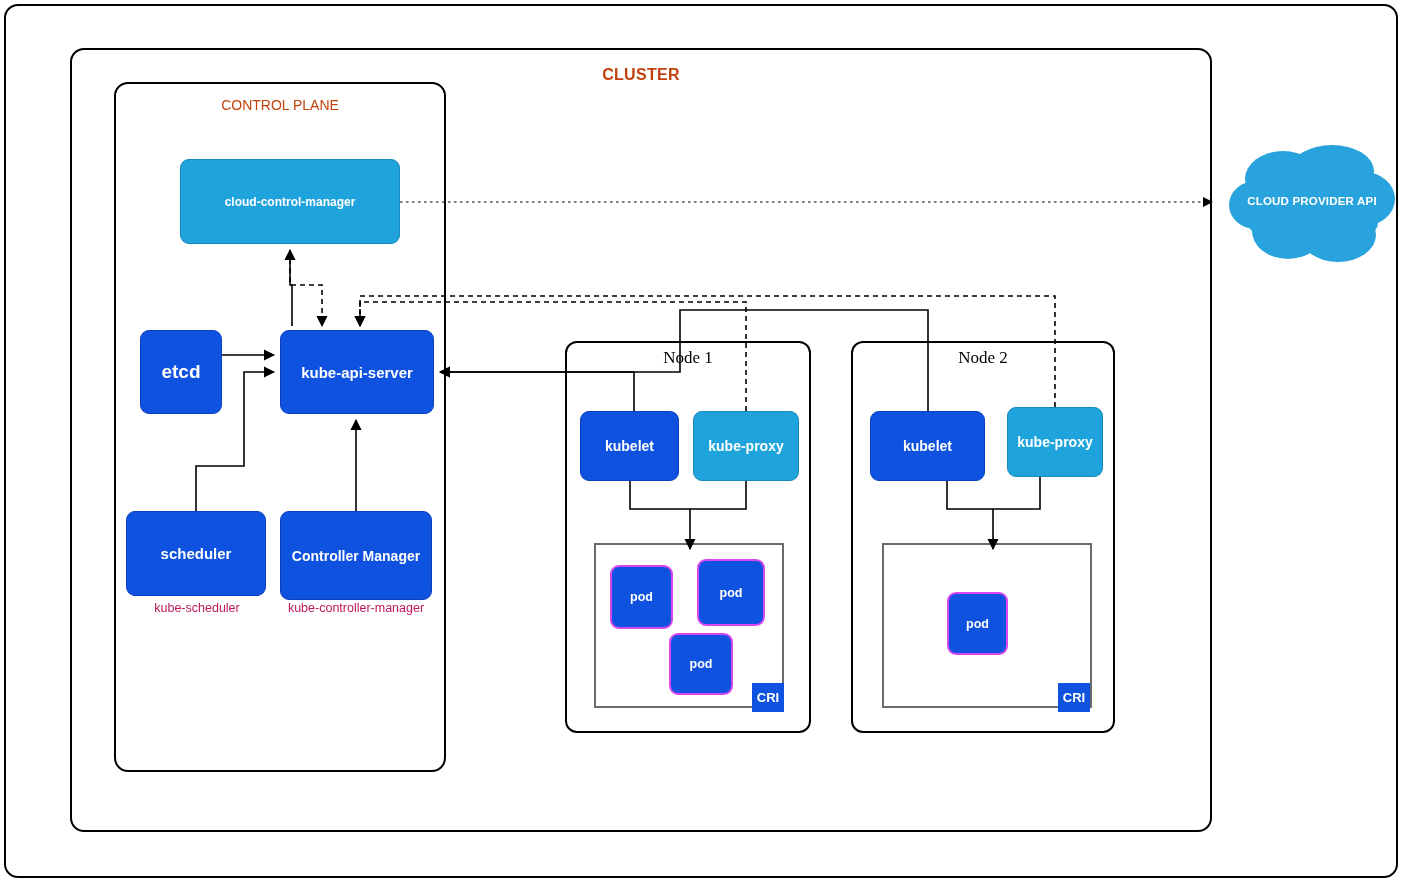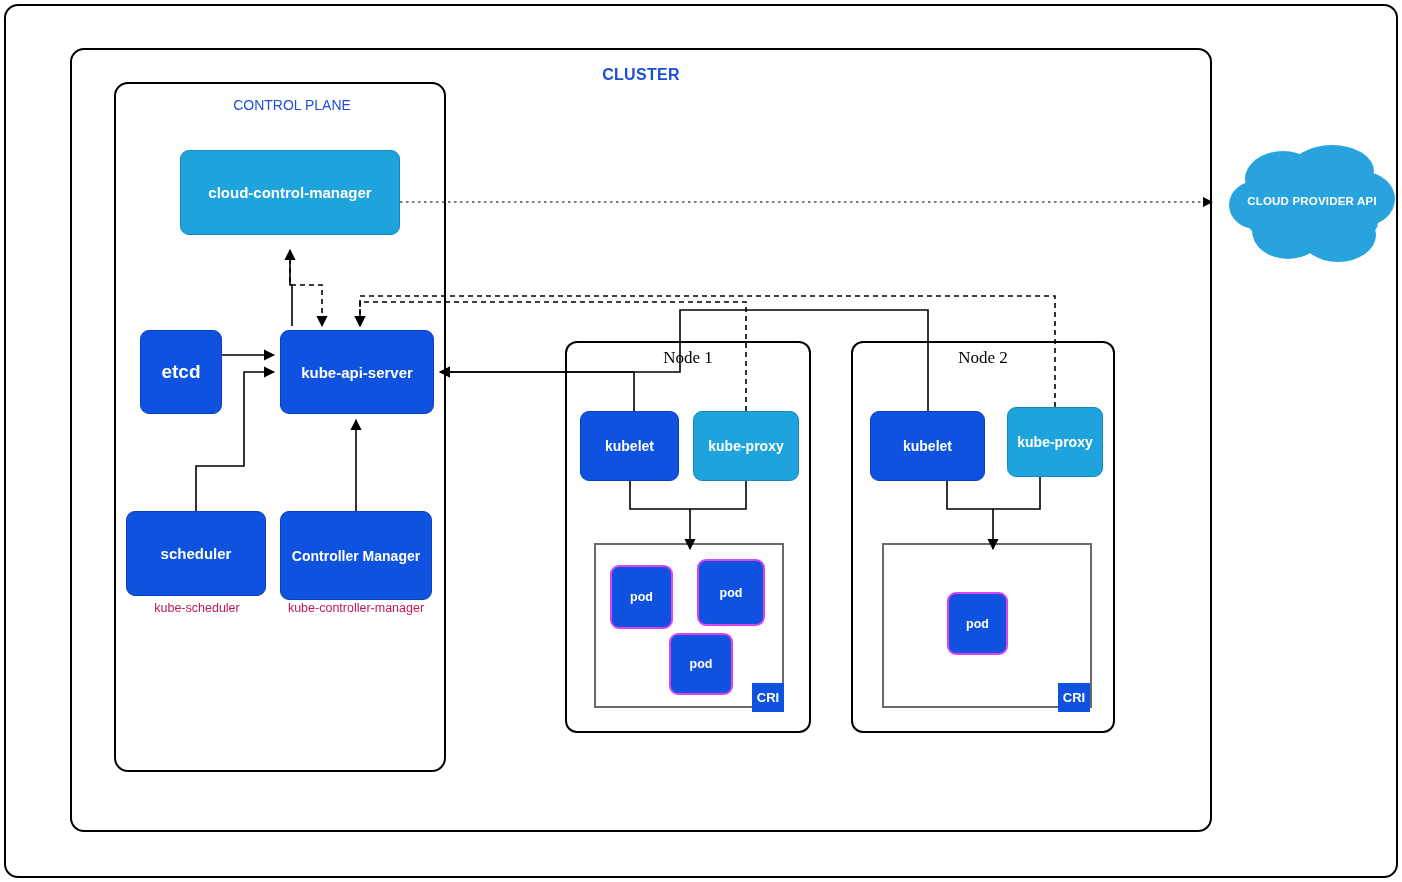--- a/index.html
+++ b/index.html
@@ -44,36 +44,35 @@
     border: 2px solid #6a6a6a;
     box-sizing: border-box;
     background: #ffffff;
   }
   #node1-cri-frame { left: 594px; top: 543px; width: 190px; height: 165px; }
   #node2-cri-frame { left: 882px; top: 543px; width: 210px; height: 165px; }
 
   
   .title {
     position: absolute;
-    color: #1d4ed8;
+    color: #c2410c;
     white-space: nowrap;
   }
   #cluster-title {
     left: 0; top: 66px; width: 1282px;
     text-align: center;
     font-size: 16px;
     font-weight: bold;
     letter-spacing: 0.3px;
   }
   #control-plane-title {
     left: 114px; top: 97px; width: 332px;
     text-align: center;
     font-size: 14px;
     font-weight: normal;
-    padding-left: 12px;
   }
   .node-title {
     position: absolute;
     font-family: "Liberation Serif", serif;
     font-size: 17px;
     color: #000000;
     text-align: center;
   }
   #node1-title { left: 565px; top: 348px; width: 246px; }
   #node2-title { left: 851px; top: 348px; width: 264px; }
@@ -96,21 +95,21 @@
     align-items: center;
     justify-content: center;
     text-align: center;
     color: #ffffff;
     font-weight: bold;
     border-radius: 9px;
   }
   .box-dark  { background: #0f52e0; border: 1px solid #0b3fbf; }
   .box-light { background: #1ea3dc; border: 1px solid #1888bb; }
 
-  #cloud-control-manager { left: 180px; top: 150px; width: 220px; height: 85px; font-size: 15px; }
+  #cloud-control-manager { left: 180px; top: 159px; width: 220px; height: 85px; font-size: 12px; }
   #etcd            { left: 140px; top: 330px; width:  82px; height:  84px; font-size: 19px; }
   #kube-api-server { left: 280px; top: 330px; width: 154px; height:  84px; font-size: 15px; }
   #scheduler       { left: 126px; top: 511px; width: 140px; height:  85px; font-size: 15px; }
   #controller-manager { left: 280px; top: 511px; width: 152px; height: 89px; font-size: 14px; }
 
   #node1-kubelet    { left: 580px; top: 411px; width:  99px; height:  70px; font-size: 14px; }
   #node1-kube-proxy { left: 693px; top: 411px; width: 106px; height:  70px; font-size: 14px; }
   #node2-kubelet    { left: 870px; top: 411px; width: 115px; height:  70px; font-size: 14px; }
   #node2-kube-proxy { left: 1007px; top: 407px; width:  96px; height:  70px; font-size: 14px; }
 

